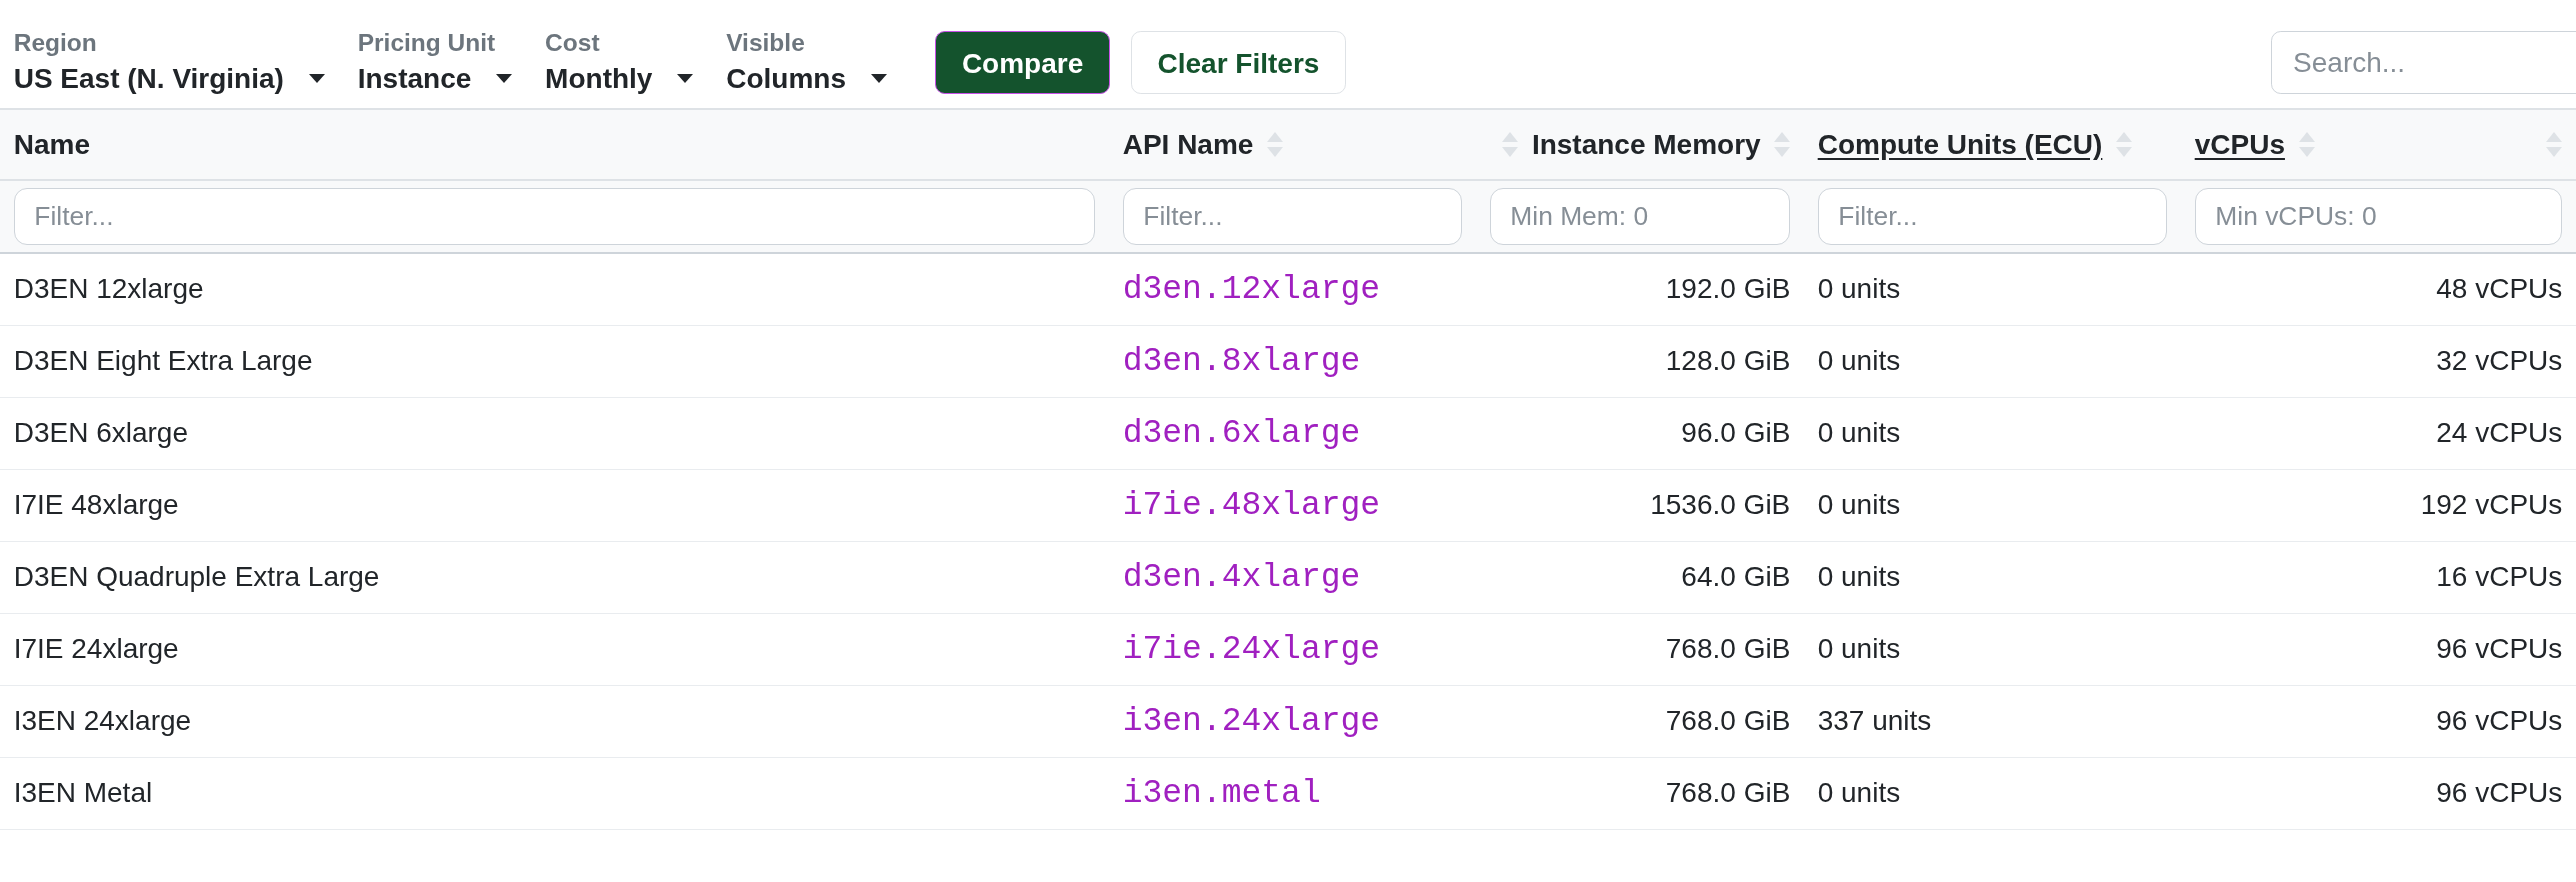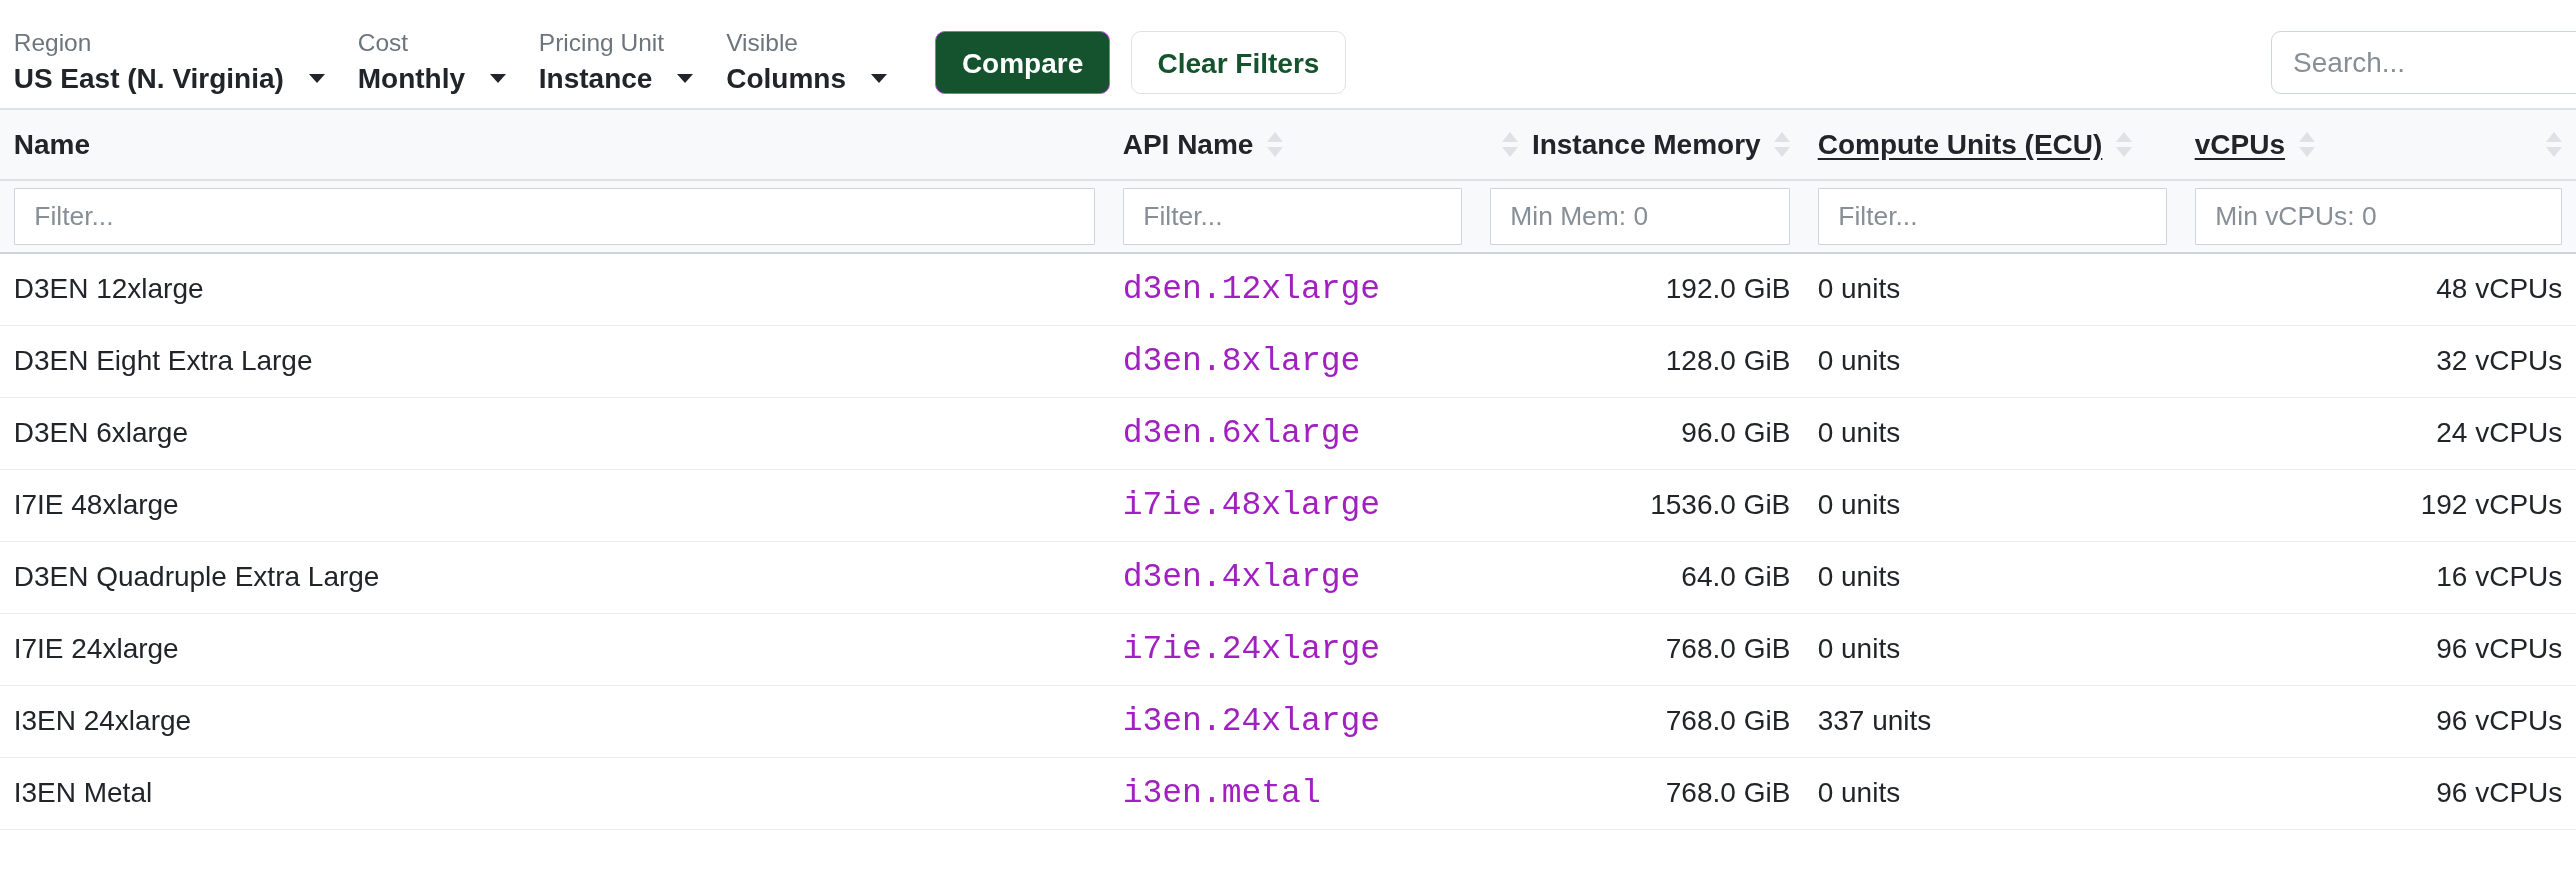--- a/index.html
+++ b/index.html
@@ -23,21 +23,21 @@
     background: #ffffff;
   }
   .ctrl { margin-right: 0; padding-right: 33px; }
   .ctrl-label {
     display: block;
     font-size: 24.5px;
     color: #6c757d;
     line-height: 1.15;
     margin-bottom: 5.9px;
     white-space: nowrap;
-    font-weight: 400;
+    font-weight: 700;
   }
   .ctrl-value {
     display: inline-flex;
     align-items: baseline;
     font-size: 28px;
     font-weight: 700;
     color: #212529;
     white-space: nowrap;
     cursor: pointer;
     line-height: 1.1;
@@ -149,21 +149,21 @@
 
   tr.filter-row { background: #f8f9fa; height: 73px; }
   tr.filter-row td {
     border-bottom: 2px solid #ced4da;
     padding: 0 13.7px;
   }
   .filter-input {
     width: 100%;
     height: 57px;
     border: 1px solid #ced4da;
-    border-radius: 1px;
+    border-radius: 13px;
     background: #ffffff;
     font-size: 26.4px;
     font-family: "Liberation Sans", sans-serif;
     color: #212529;
     padding: 0 19.6px;
     outline: none;
   }
   .filter-input::placeholder { color: #868e96; }
 
   tbody tr.data-row { height: 72px; background: #ffffff; }
@@ -187,26 +187,26 @@
 </style>
 </head>
 <body>
 
 <div class="toolbar">
   <div id="toolbar-controls" style="display:flex;align-items:flex-end;">
       <div class="ctrl"><span class="ctrl-label">Region</span><span class="ctrl-value">
           <span>US East (N. Virginia)</span>
           <span class="caret"></span>
         </span></div>
+      <div class="ctrl"><span class="ctrl-label">Pricing Unit</span><span class="ctrl-value">
+          <span>Instance</span>
+          <span class="caret"></span>
+        </span></div>
       <div class="ctrl"><span class="ctrl-label">Cost</span><span class="ctrl-value">
           <span>Monthly</span>
-          <span class="caret"></span>
-        </span></div>
-      <div class="ctrl"><span class="ctrl-label">Pricing Unit</span><span class="ctrl-value">
-          <span>Instance</span>
           <span class="caret"></span>
         </span></div>
       <div class="ctrl"><span class="ctrl-label">Visible</span><span class="ctrl-value">
           <span>Columns</span>
           <span class="caret"></span>
         </span></div>
     </div>
 
   <button class="btn btn-compare">Compare</button>
   <button class="btn btn-clear">Clear Filters</button>

